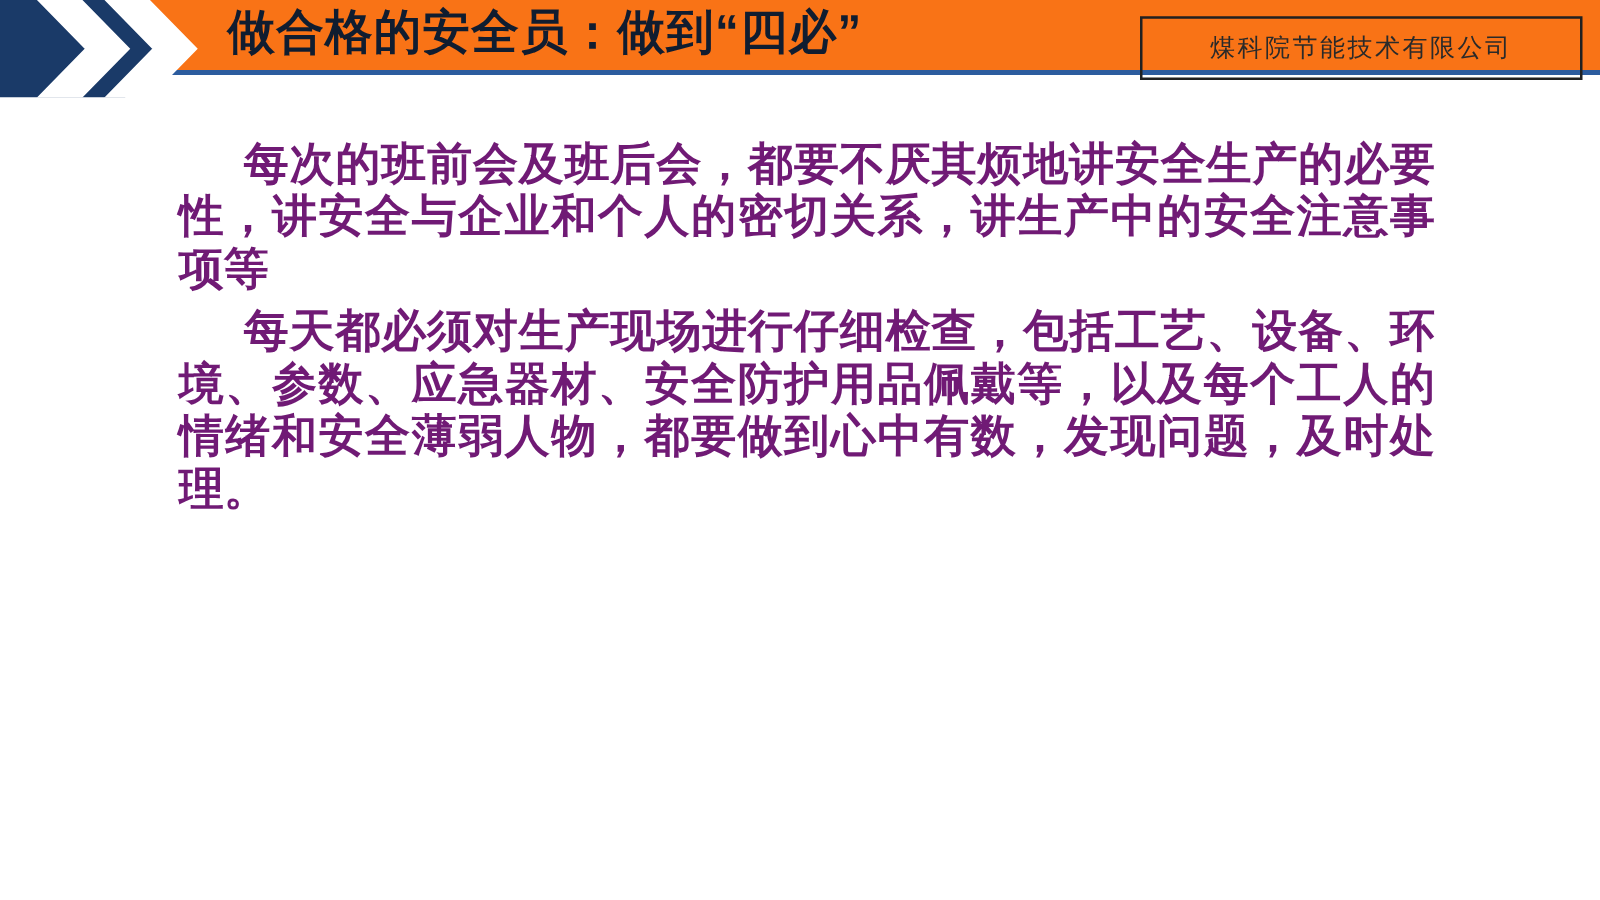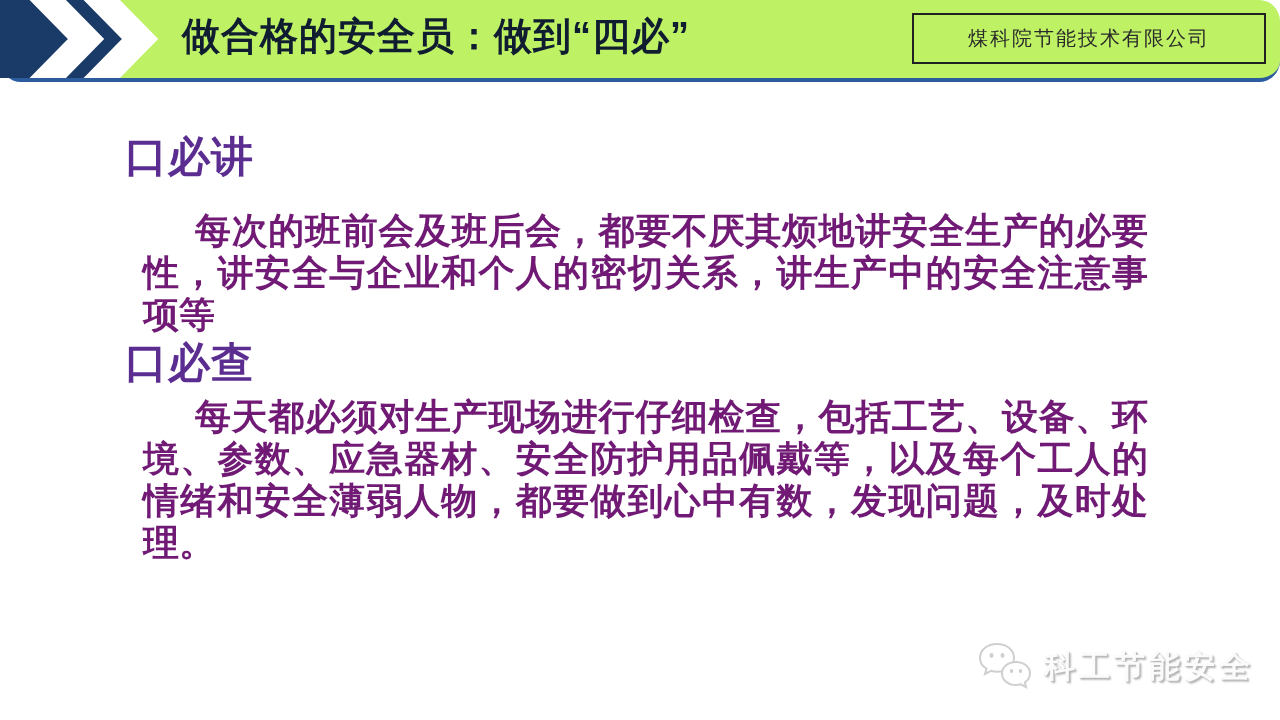--- a/index.html
+++ b/index.html
@@ -6,24 +6,23 @@
   html,body { margin:0; padding:0; }
   body {
     width:1280px; height:720px; overflow:hidden;
     background:#ffffff;
     font-family:"Liberation Sans", sans-serif;
   }
   .slide { position:relative; width:1280px; height:720px; background:#ffffff; }
 
   
   .header {
-    position:absolute; top:0; left:0; width:1280px; height:82px;
-    background:#bef264;
+    position:absolute; top:0; left:0; width:1280px; height:60px;
+    background:#f97316;
     border-bottom:4px solid #2c5c9e;
-    border-radius:21px;
   }
   .chevrons { position:absolute; top:0; left:0; }
   .slide-title {
     position:absolute; left:182px; top:50%; transform:translateY(-54%);
     font-size:38px; font-weight:bold; color:#101d30;
     letter-spacing:1px; white-space:nowrap;
   }
   .brand {
     position:absolute; left:843px; top:7px; width:70px;
     display:flex; flex-direction:column; align-items:center;
@@ -82,36 +81,19 @@
       <path d="M90,-12 L140,39 L90,90" stroke="#ffffff" stroke-width="26" fill="none"></path>
     </svg>
 
     <div class="slide-title">做合格的安全员：做到“四必”</div>
 
 
     <div class="company-box">煤科院节能技术有限公司</div>
   </div>
 
   <div class="content">
-    <div class="section-heading first">口必讲</div>
     <div class="section-body">每次的班前会及班后会，都要不厌其烦地讲安全生产的必要性，讲安全与企业和个人的密切关系，讲生产中的安全注意事项等</div>
 
-    <div class="section-heading second">口必查</div>
     <div class="section-body second">每天都必须对生产现场进行仔细检查，包括工艺、设备、环境、参数、应急器材、安全防护用品佩戴等，以及每个工人的情绪和安全薄弱人物，都要做到心中有数，发现问题，及时处理。</div>
   </div>
 
-  <div class="watermark">
-    <svg width="64" height="58" viewBox="0 0 64 58">
-      <g fill="#ffffff" stroke="#cfcfcf" stroke-width="2">
-        <path d="M25,6 C15,6 8,12 8,20 C8,24.5 10.5,28.3 14.5,30.7 L13,36 L19,32.8 C20.8,33.4 22.8,33.7 25,33.7 C35,33.7 42,27.7 42,20 C42,12 35,6 25,6 Z"></path>
-        <path d="M44,24 C52,24 58,29 58,35.5 C58,39.2 56,42.4 52.8,44.4 L54,49 L48.8,46.3 C47.3,46.8 45.7,47 44,47 C36,47 30,42 30,35.5 C30,29 36,24 44,24 Z"></path>
-      </g>
-      <g fill="#cfcfcf">
-        <ellipse cx="19.5" cy="17.5" rx="2" ry="2.4"></ellipse>
-        <ellipse cx="30.5" cy="17.5" rx="2" ry="2.4"></ellipse>
-        <ellipse cx="39.5" cy="33" rx="1.7" ry="2"></ellipse>
-        <ellipse cx="48.5" cy="33" rx="1.7" ry="2"></ellipse>
-      </g>
-    </svg>
-    <div class="watermark-text">科工节能安全</div>
-  </div>
 
 </div>
 
 </body></html>

